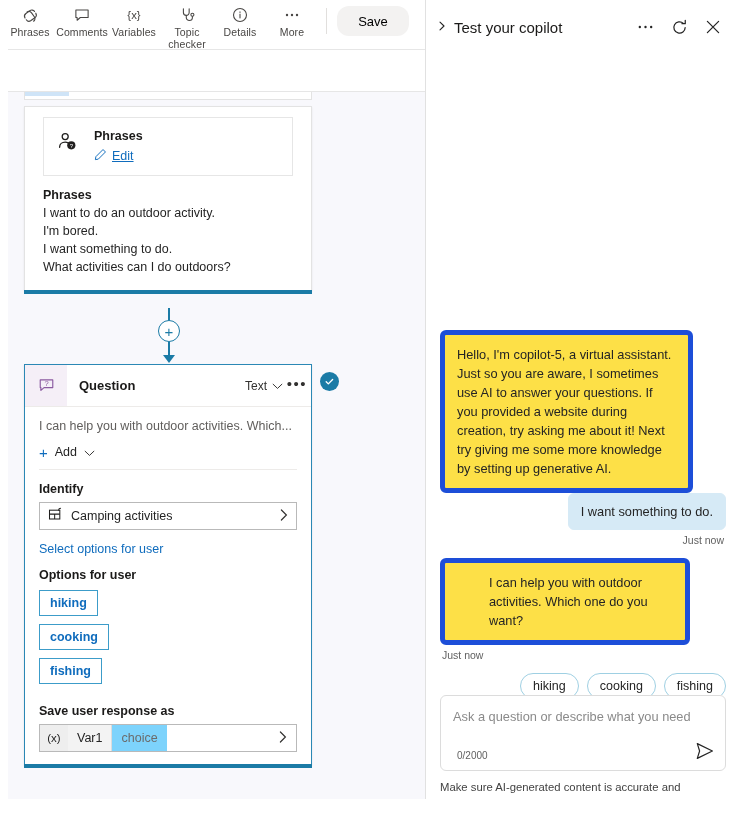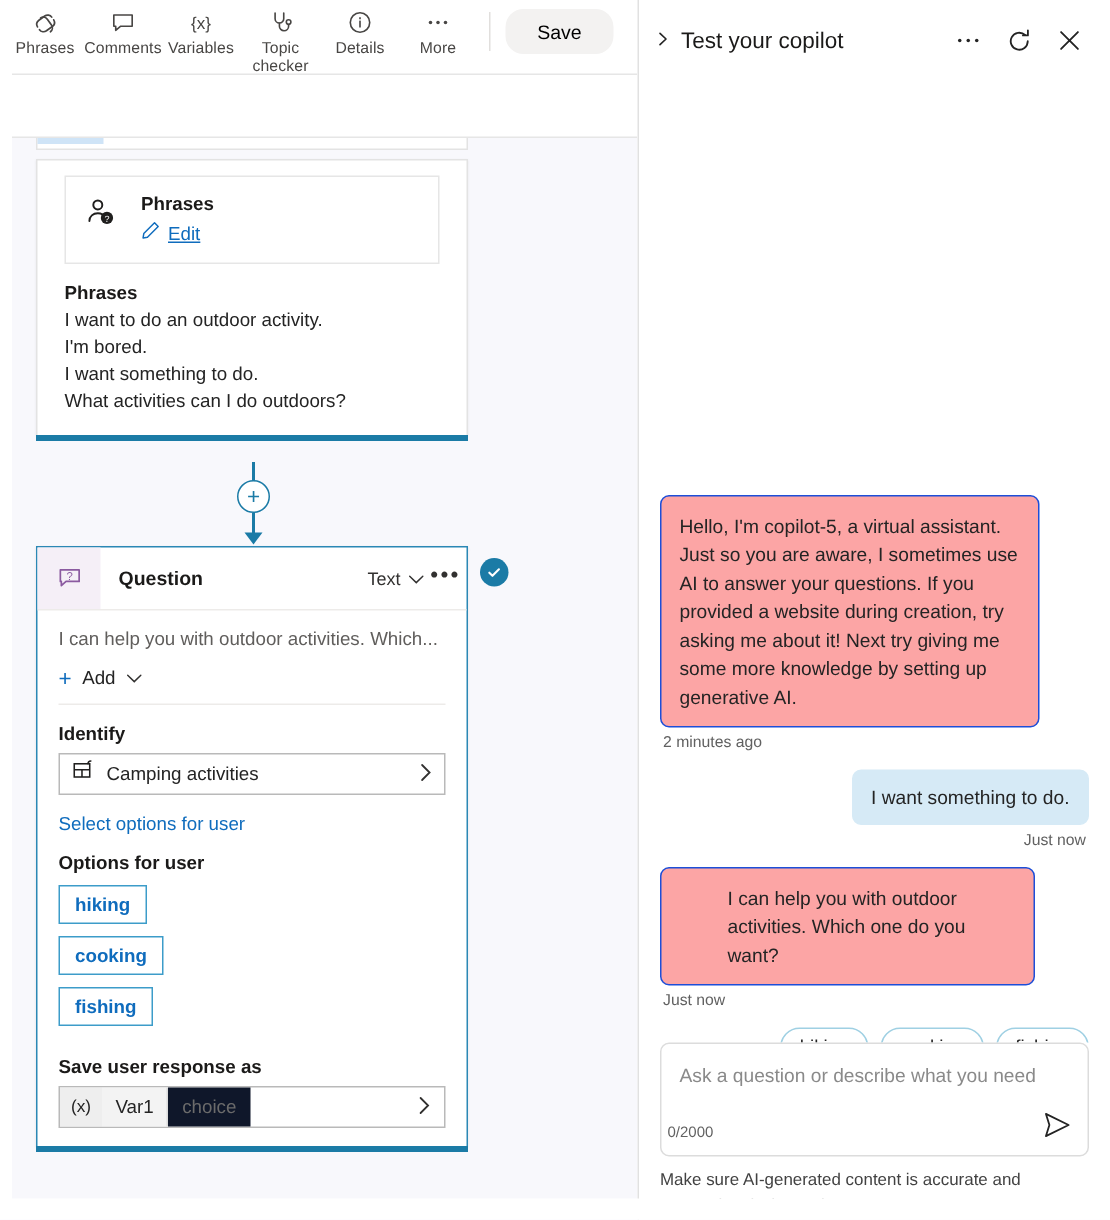--- a/index.html
+++ b/index.html
@@ -318,21 +318,21 @@
     padding: 0 9px;
     height: 26px;
     background: #f3f3f3;
     display: flex; align-items: center;
     font-size: 12.5px; color: #242424;
     border-right: 1px solid #dcdcdc;
   }
   .var-kind {
     padding: 0 9px;
     height: 26px;
-    background: #0f172a;
+    background: #7dd3fc;
     display: flex; align-items: center;
     font-size: 12.5px; color: #6b6b6b;
     flex: 0 0 auto;
   }
   .var-spacer { flex: 1; }
   .var-chev { padding-right: 9px; color: #323130; font-size: 13px; }
 
   .check-badge {
     position: absolute;
     left: 320px;
@@ -381,22 +381,22 @@
   .bubble-row.right { justify-content: flex-end; }
   .bubble {
     max-width: 253px;
     border-radius: 6px;
     padding: 10px 12px;
     font-size: 12.8px;
     line-height: 19px;
     color: #242424;
   }
   .bubble.bot {
-    background: #fca5a5;
-    border: 1px solid #1d4ed8;
+    background: #fde047;
+    border: 5px solid #1d4ed8;
   }
   .bubble.user {
     background: #d6eaf6;
     border: 1px solid #d6eaf6;
     padding: 8px 12px;
   }
   .stamp {
     font-size: 10.5px;
     color: #616161;
     margin: 4px 2px 12px 2px;
@@ -424,21 +424,21 @@
     padding: 11px 12px;
     cursor: text;
   }
   .composer .ph {
     font-size: 12.8px;
     color: #8a8a8a;
     line-height: 19px;
   }
   .composer .count {
     position: absolute;
-    left: 4px; bottom: 9px;
+    left: 16px; bottom: 9px;
     font-size: 10px;
     color: #616161;
     margin-top: 12px;
   }
   .composer .send {
     position: absolute;
     right: 10px; bottom: 6px;
     cursor: pointer;
   }
   .disclaimer {
@@ -692,21 +692,20 @@
         </svg>
       </span>
     </div>
 
     <div class="chat-scroll">
       <div style="height:276px;"></div>
 
       <div class="bubble-row">
         <div class="bubble bot">Hello, I'm copilot-5, a virtual assistant. Just so you are aware, I sometimes use AI to answer your questions. If you provided a website during creation, try asking me about it! Next try giving me some more knowledge by setting up generative AI.</div>
       </div>
-      <div class="stamp">2 minutes ago</div>
 
       <div class="bubble-row right">
         <div class="bubble user">I want something to do.</div>
       </div>
       <div class="stamp right">Just now</div>
 
       <div class="bubble-row">
         <div class="bubble bot" style="max-width:250px;padding-left:44px;">I can help you with outdoor activities. Which one do you want?</div>
       </div>
       <div class="stamp">Just now</div>

